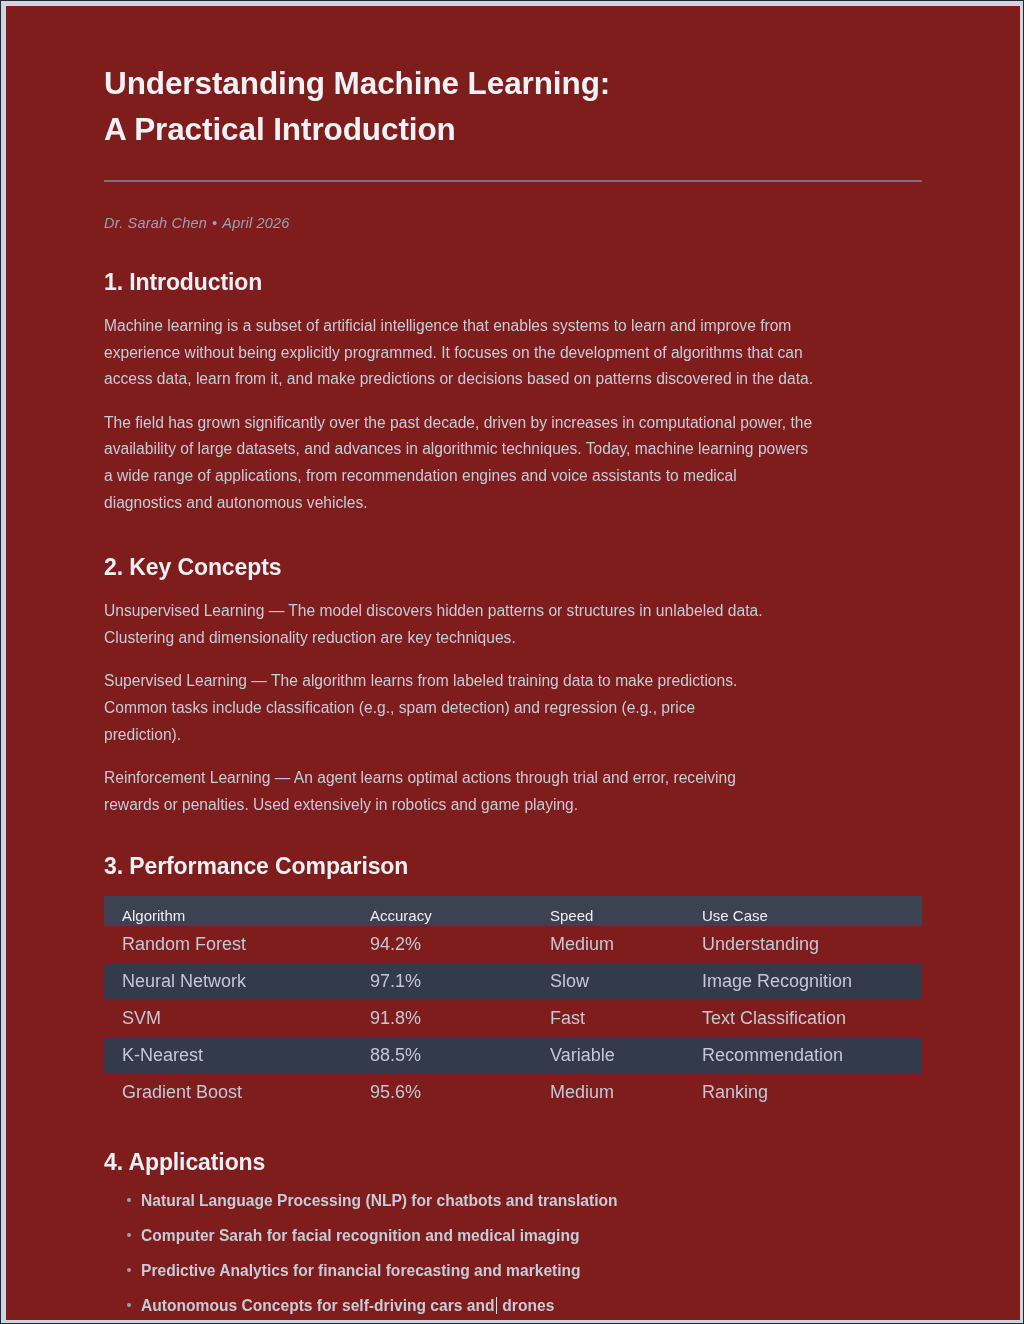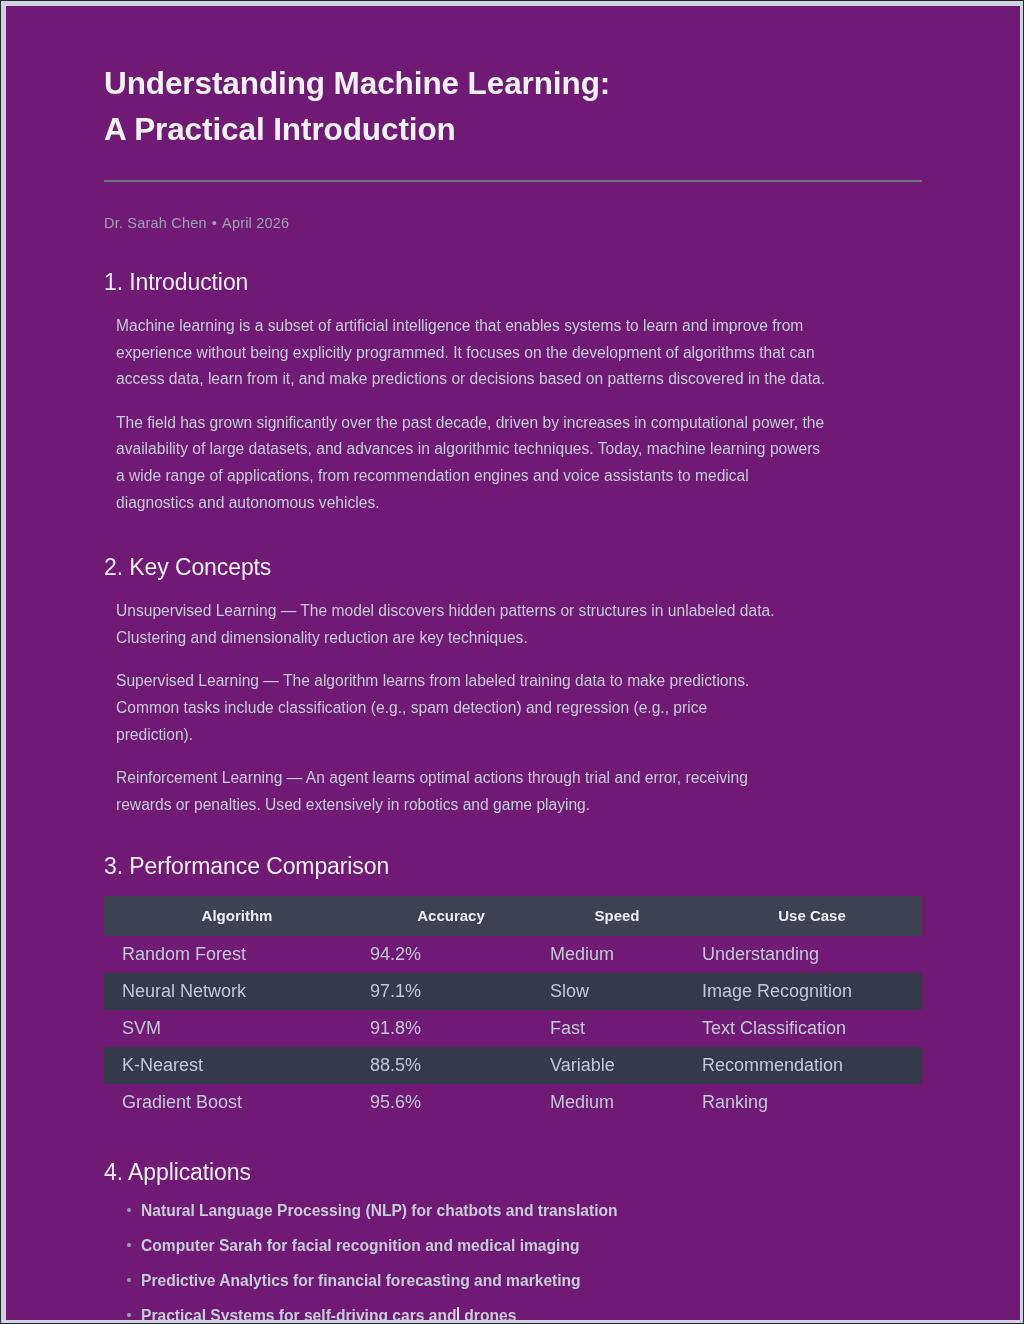--- a/index.html
+++ b/index.html
@@ -24,21 +24,21 @@
     box-sizing: border-box;
     border: 1px solid #232834;
     background: #cfd4de;
   }
   #page-inner {
     position: absolute;
     left: 5px; top: 5px;
     width: 1014px;
     height: 1314px;
     box-sizing: border-box;
-    background: #701a75;
+    background: #7f1d1d;
     overflow: hidden;
   }
 
   #doc {
     position: absolute;
     left: 0; top: 0;
     width: 1014px;
     padding: 55px 92px 0 98px;
     box-sizing: border-box;
   }
@@ -54,58 +54,59 @@
   }
   .title-rule {
     margin: 27px 0 0 0;
     height: 2px;
     width: 818px;
     background: #6c7385;
   }
   .byline {
     margin: 33px 0 0 0;
     font-size: 14.5px;
+    font-style: italic;
     color: #9aa1b2;
     letter-spacing: 0.2px;
   }
   .byline .sep { padding: 0 5px; }
 
   
   .section-heading {
     margin: 38px 0 0 0;
     font-size: 23px;
-    font-weight: normal;
+    font-weight: bold;
     color: #eef0f5;
     letter-spacing: -0.1px;
   }
   .section-heading.tight { margin-top: 35px; }
 
   
   .para {
-    margin: 17px 0 0 12px;
+    margin: 17px 0 0 0;
     font-size: 15.6px;
     line-height: 26.6px;
     color: #c5cbd8;
     max-width: 712px;
   }
   .para.narrow { max-width: 660px; }
 
   
   .perf-table {
     margin-top: 16px;
     width: 818px;
     border-collapse: collapse;
     font-size: 15px;
   }
   .perf-table th {
     background: #3c4252;
     color: #eceff5;
-    font-weight: bold;
-    text-align: center;
-    padding: 11px 0 12px 18px;
+    font-weight: normal;
+    text-align: left;
+    padding: 11px 0 2px 18px;
     font-size: 15px;
   }
   .perf-table td {
     color: #c2c8d6;
     text-align: left;
     padding: 8px 0 8px 18px;
     font-size: 18px;
   }
   .perf-table tbody tr.alt td { background: #333a4a; }
   .perf-table col.c-algo  { width: 248px; }
@@ -235,21 +236,21 @@
         <li>
           <span class="bullet"></span>
           <span>Computer Sarah for facial recognition and medical imaging</span>
         </li>
         <li>
           <span class="bullet"></span>
           <span>Predictive Analytics for financial forecasting and marketing</span>
         </li>
         <li>
           <span class="bullet"></span>
-          <span>Practical Systems for self-driving cars and</span><span class="caret"></span><span> drones</span>
+          <span>Autonomous Concepts for self-driving cars and</span><span class="caret"></span><span> drones</span>
         </li>
         <li>
           
           
         </li>
       </ul>
 
     </div>
   </div>
 </div>

